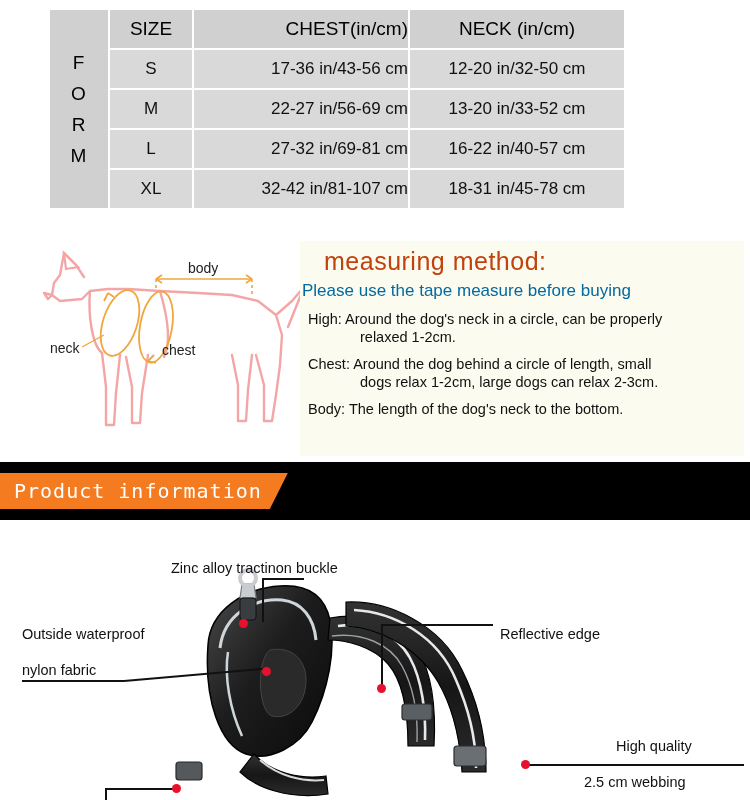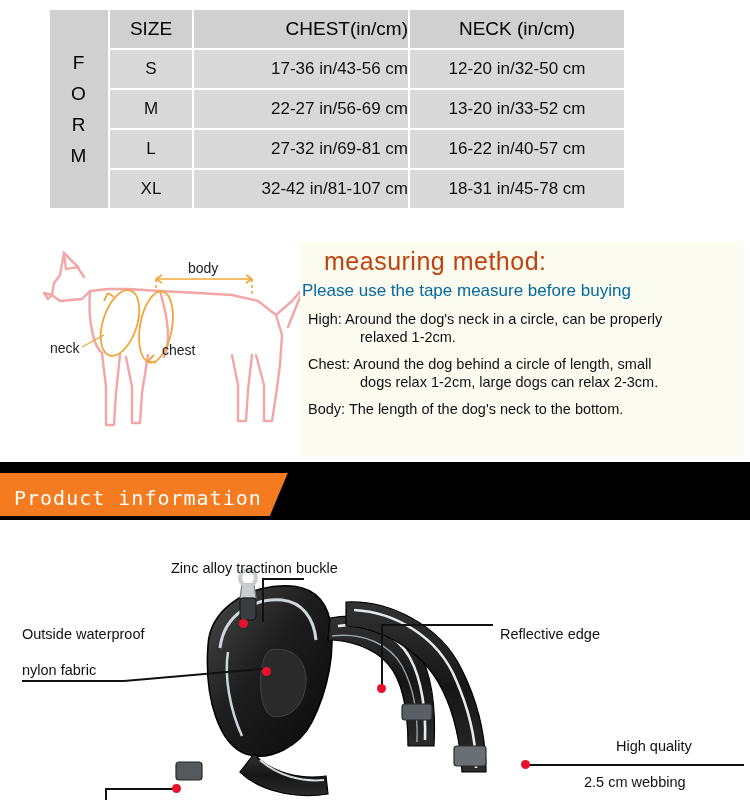--- a/index.html
+++ b/index.html
@@ -118,21 +118,21 @@
   .orange-tab {
     position: absolute;
     left: 0;
     top: 11px;
     height: 35px;
     background: #f47b20;
     color: #ffffff;
     font-family: "DejaVu Sans Mono", monospace;
     font-size: 20px;
     line-height: 35px;
-    padding: 8px 26px 0 14px;
+    padding: 1px 26px 0 14px;
     letter-spacing: 1px;
     clip-path: polygon(0 0, 100% 0, calc(100% - 18px) 100%, 0 100%);
   }
 
   
   .product-section {
     position: relative;
     width: 750px;
     height: 280px;
     background: #ffffff;

